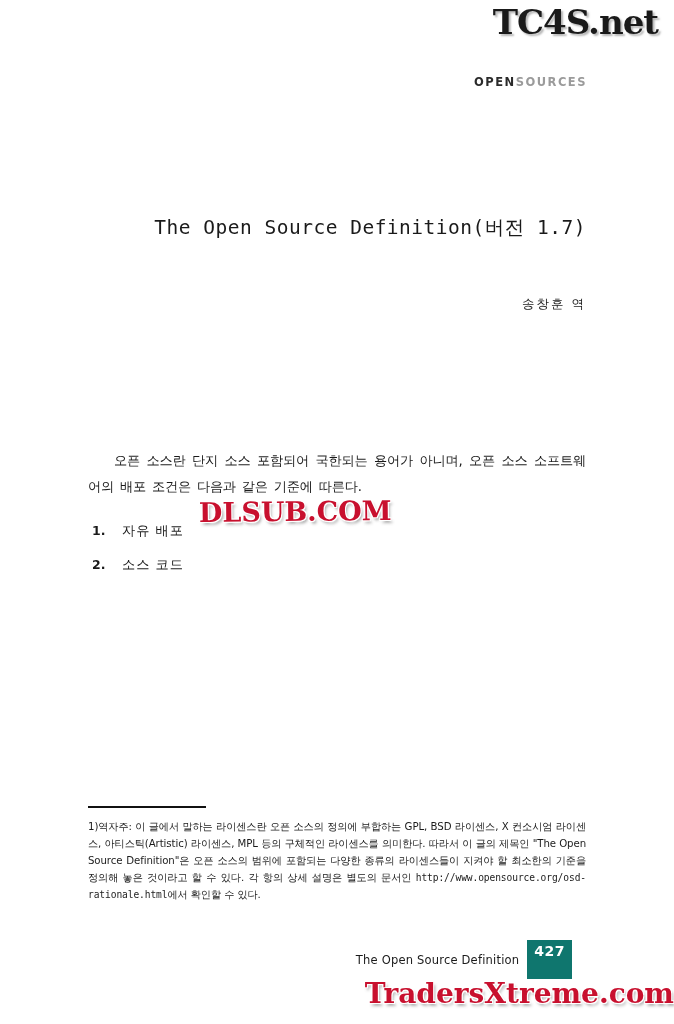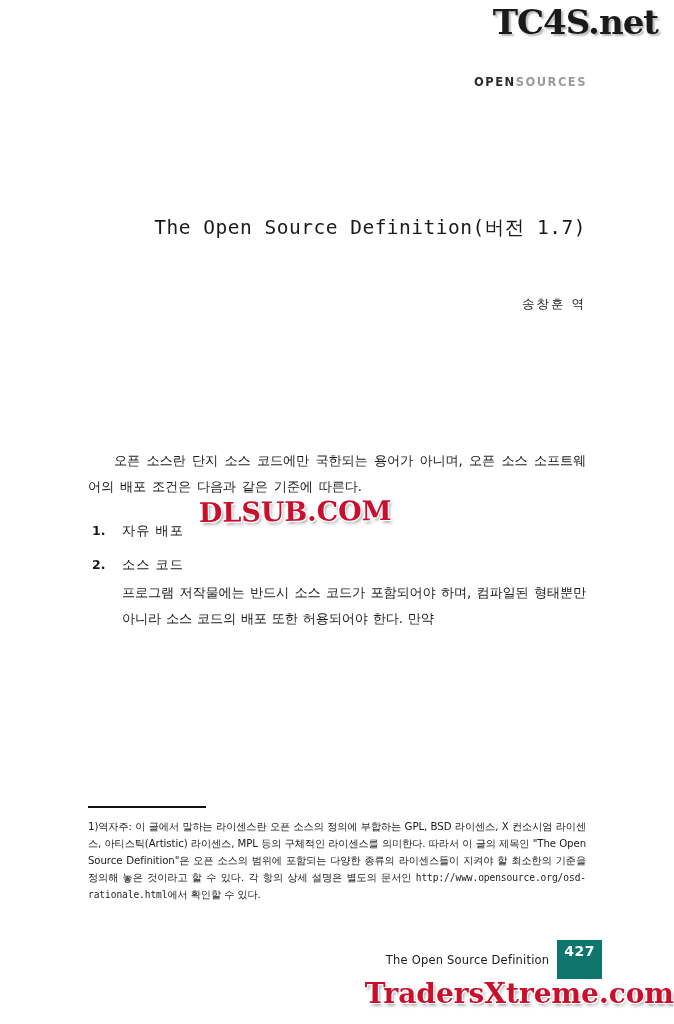--- a/index.html
+++ b/index.html
@@ -191,21 +191,21 @@
     line-height: 17px;
     text-align: justify;
     color: #1b1b1b;
     letter-spacing: -0.1px;
   }
   .footnote .mono { font-family: "DejaVu Sans Mono", monospace; font-size: 9.6px; }
 
   
   .footer {
     position: absolute;
-    right: 72px;
+    right: 102px;
     top: 940px;
     display: flex;
     align-items: center;
     gap: 8px;
   }
   .footer-title {
     font-size: 11.5px;
     color: #1a1a1a;
     letter-spacing: 0.2px;
   }
@@ -227,37 +227,36 @@
     <span class="dark">OPEN</span><span class="grey">SOURCES</span>
   </div>
 
 
   <div class="subtitle">The Open Source Definition(버전 1.7)</div>
 
   <div class="translator">송창훈 역</div>
 
   <div class="body-block">
 
-    <p class="intro">오픈 소스란 단지 소스 코드에만 국한되는 용어가 아니며, 오픈 소스 소프트웨어의 배포 조건은 다음과 같은 기준에 따른다.</p>
+    <p class="intro">오픈 소스란 단지 소스 포함되어 국한되는 용어가 아니며, 오픈 소스 소프트웨어의 배포 조건은 다음과 같은 기준에 따른다.</p>
 
     <ol class="terms">
 
       <li>
         <div class="term-head">
           <span class="term-num">1.</span>
           <span class="term-name">자유 배포</span>
         </div>
       </li>
 
       <li>
         <div class="term-head">
           <span class="term-num">2.</span>
           <span class="term-name">소스 코드</span>
         </div>
-        <p class="term-body">프로그램 저작물에는 반드시 소스 코드가 포함되어야 하며, 컴파일된 형태뿐만 아니라 소스 코드의 배포 또한 허용되어야 한다. 만약</p>
       </li>
 
     </ol>
   </div>
 
   <div class="footnote-rule"></div>
 
   <div class="footnote">
     <span>1)</span><span>역자주: 이 글에서 말하는 라이센스란 오픈 소스의 정의에 부합하는 GPL, BSD 라이센스, X 컨소시엄 라이센스, 아티스틱(Artistic) 라이센스, MPL 등의 구체적인 라이센스를 의미한다. 따라서 이 글의 제목인 "The Open Source Definition"은 오픈 소스의 범위에 포함되는 다양한 종류의 라이센스들이 지켜야 할 최소한의 기준을 정의해 놓은 것이라고 할 수 있다. 각 항의 상세 설명은 별도의 문서인 </span><span class="mono">http://www.opensource.org/osd-rationale.html</span><span>에서 확인할 수 있다.</span>
   </div>

